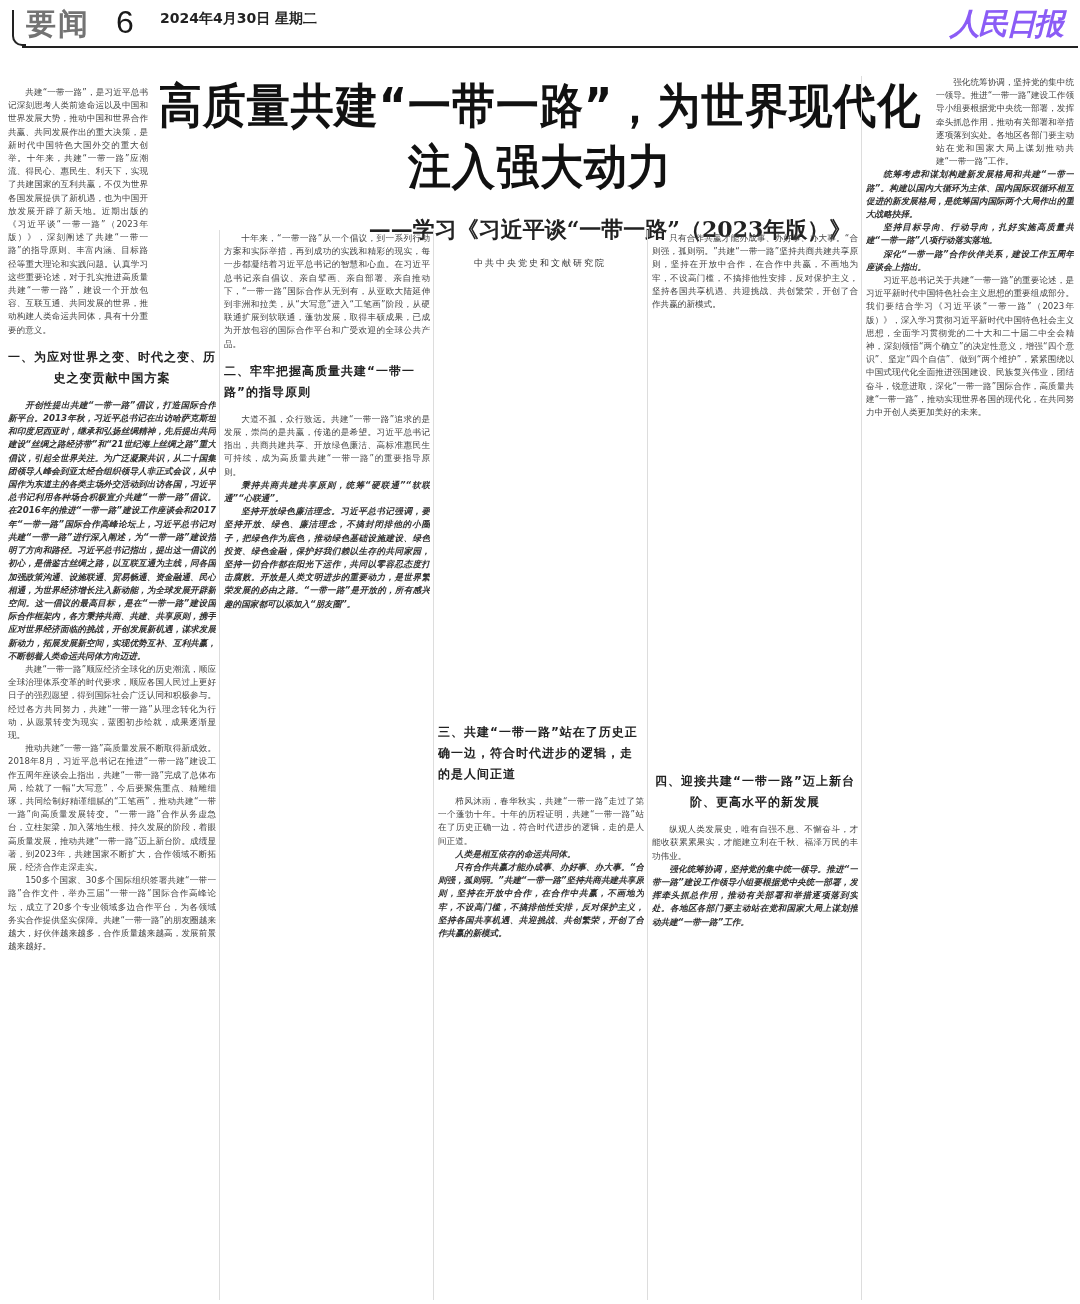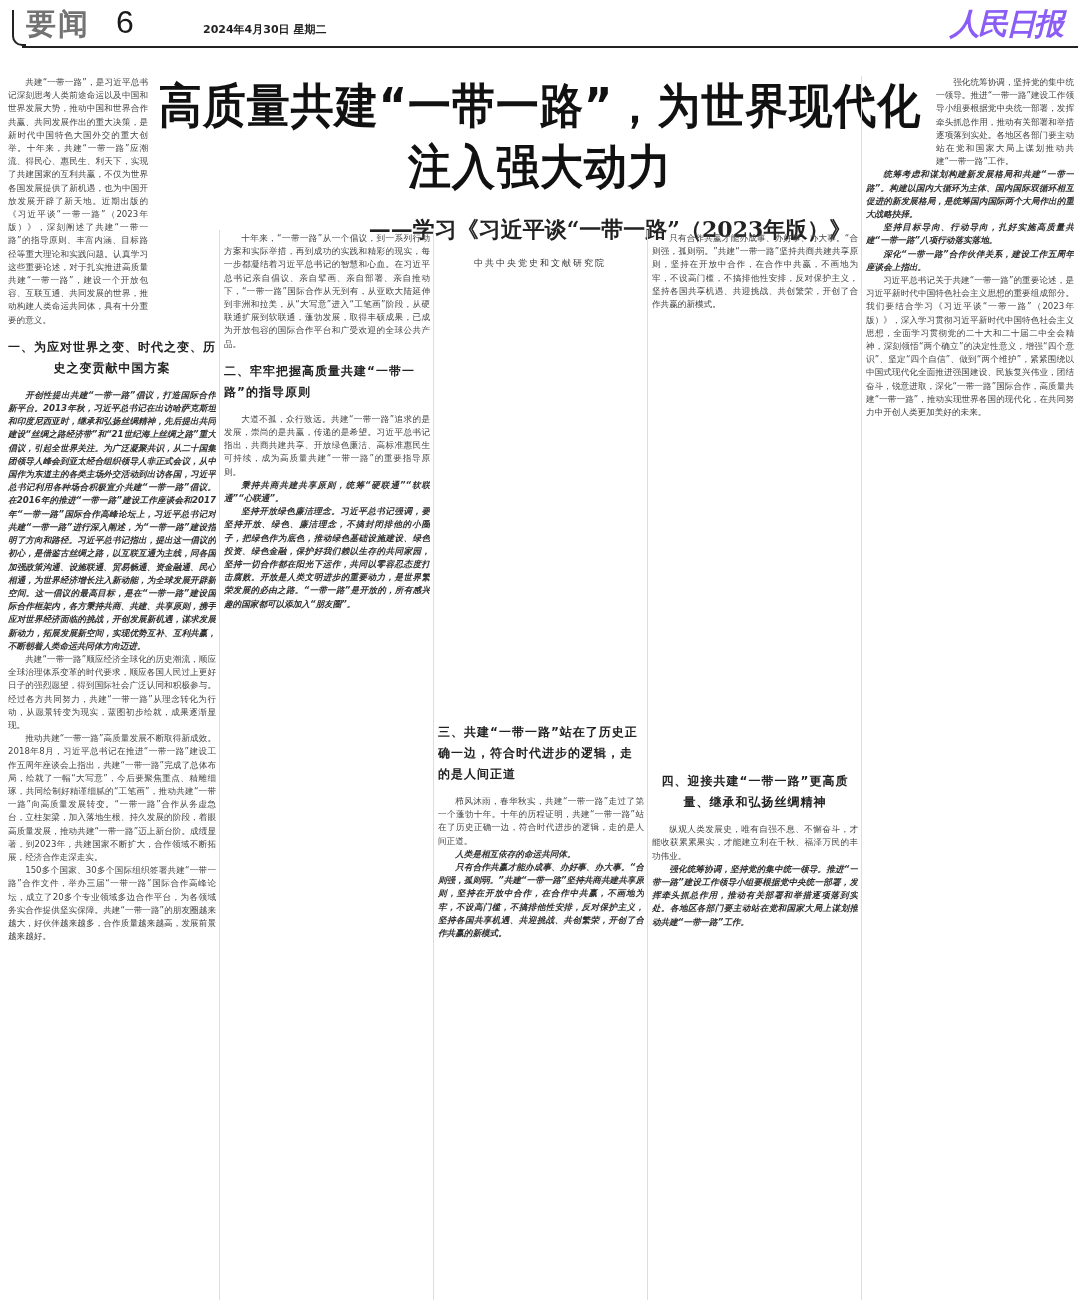--- a/index.html
+++ b/index.html
@@ -1,21 +1,21 @@
 <!DOCTYPE html>
 <html><head>
 <meta charset="utf-8">
 <style>
   html, body { margin:0; padding:0; background:#fff; }
   body { width:1080px; height:1304px; overflow:hidden; position:relative; font-family:"DejaVu Sans", sans-serif; color:#222; }
   .masthead { position:absolute; left:8px; top:2px; width:1066px; height:44px; }
   .mast-bracket { position:absolute; left:4px; top:8px; width:12px; height:34px; border-left:2px solid #222; border-bottom:2px solid #222; border-bottom-left-radius:10px; }
   .mast-section { position:absolute; left:18px; top:2px; font-size:30px; font-weight:bold; color:#737373; letter-spacing:2px; font-family:"DejaVu Sans", sans-serif; }
   .mast-page { position:absolute; left:108px; top:2px; font-size:32px; color:#1a1a1a; font-family:"Liberation Sans", sans-serif; }
-  .mast-date { position:absolute; left:152px; top:20px; font-size:11px; color:#222; font-weight:bold;margin-left:43px; }
+  .mast-date { position:absolute; left:152px; top:8px; font-size:14px; color:#222; font-weight:bold; }
   .mast-logo { position:absolute; right:12px; top:2px; font-size:30px; font-style:italic; font-weight:bold; font-family:"DejaVu Serif", serif; color:#8b5cf6; letter-spacing:-2px; }
   .mast-rule { position:absolute; left:14px; top:44px; width:1056px; height:2px; background:#222; }
 
   .title-box { position:absolute; left:150px; top:80px; width:780px; text-align:center; }
   .main-title { font-size:43px; font-weight:bold; color:#111; letter-spacing:1px; font-family:"DejaVu Sans", sans-serif; line-height:56px; transform:scaleY(1.1); }
   .sub-title { font-size:22px; color:#222; font-family:"DejaVu Serif", serif; margin-top:23px; font-weight:bold; padding-left:140px; }
   .byline { font-size:9px; color:#333; margin-top:12px; letter-spacing:2px; font-family:"DejaVu Serif", serif; }
 
   .col { position:absolute; font-size:8.6px; line-height:13.2px; color:#444; text-align:justify; font-family:"DejaVu Sans", sans-serif; overflow:hidden; }
   .col p { margin:0; text-indent:2em; }
@@ -36,21 +36,21 @@
   <div class="mast-rule"></div>
 </div>
 
 <div class="title-box">
   <div class="main-title">高质量共建“一带一路”，为世界现代化注入强大动力</div>
   <div class="sub-title">——学习《习近平谈“一带一路”（2023年版）》</div>
   <div class="byline">中共中央党史和文献研究院</div>
 </div>
 
 <div class="col" style="left:8px; top:76px; width:208px; height:1226px;">
-  <p style="padding-left:0; width:140px;">共建“一带一路”，是习近平总书记深刻思考人类前途命运以及中国和世界发展大势，推动中国和世界合作共赢、共同发展作出的重大决策，是新时代中国特色大国外交的重大创举。十年来，共建“一带一路”应潮流、得民心、惠民生、利天下，实现了共建国家的互利共赢，不仅为世界各国发展提供了新机遇，也为中国开放发展开辟了新天地。近期出版的《习近平谈“一带一路”（2023年版）》，深刻阐述了共建“一带一路”的指导原则、丰富内涵、目标路径等重大理论和实践问题。认真学习这些重要论述，对于扎实推进高质量共建“一带一路”，建设一个开放包容、互联互通、共同发展的世界，推动构建人类命运共同体，具有十分重要的意义。</p>
+  <p style="padding-left:0; width:140px;margin-top:10px;">共建“一带一路”，是习近平总书记深刻思考人类前途命运以及中国和世界发展大势，推动中国和世界合作共赢、共同发展作出的重大决策，是新时代中国特色大国外交的重大创举。十年来，共建“一带一路”应潮流、得民心、惠民生、利天下，实现了共建国家的互利共赢，不仅为世界各国发展提供了新机遇，也为中国开放发展开辟了新天地。近期出版的《习近平谈“一带一路”（2023年版）》，深刻阐述了共建“一带一路”的指导原则、丰富内涵、目标路径等重大理论和实践问题。认真学习这些重要论述，对于扎实推进高质量共建“一带一路”，建设一个开放包容、互联互通、共同发展的世界，推动构建人类命运共同体，具有十分重要的意义。</p>
   <div class="sec-head center">一、为应对世界之变、时代之变、历史之变贡献中国方案</div>
   <p class="lead">开创性提出共建“一带一路”倡议，打造国际合作新平台。2013年秋，习近平总书记在出访哈萨克斯坦和印度尼西亚时，继承和弘扬丝绸精神，先后提出共同建设“丝绸之路经济带”和“21世纪海上丝绸之路”重大倡议，引起全世界关注。为广泛凝聚共识，从二十国集团领导人峰会到亚太经合组织领导人非正式会议，从中国作为东道主的各类主场外交活动到出访各国，习近平总书记利用各种场合积极宣介共建“一带一路”倡议。在2016年的推进“一带一路”建设工作座谈会和2017年“一带一路”国际合作高峰论坛上，习近平总书记对共建“一带一路”进行深入阐述，为“一带一路”建设指明了方向和路径。习近平总书记指出，提出这一倡议的初心，是借鉴古丝绸之路，以互联互通为主线，同各国加强政策沟通、设施联通、贸易畅通、资金融通、民心相通，为世界经济增长注入新动能，为全球发展开辟新空间。这一倡议的最高目标，是在“一带一路”建设国际合作框架内，各方秉持共商、共建、共享原则，携手应对世界经济面临的挑战，开创发展新机遇，谋求发展新动力，拓展发展新空间，实现优势互补、互利共赢，不断朝着人类命运共同体方向迈进。</p>
   <p>共建“一带一路”顺应经济全球化的历史潮流，顺应全球治理体系变革的时代要求，顺应各国人民过上更好日子的强烈愿望，得到国际社会广泛认同和积极参与。经过各方共同努力，共建“一带一路”从理念转化为行动，从愿景转变为现实，蓝图初步绘就，成果逐渐显现。</p>
   <p>推动共建“一带一路”高质量发展不断取得新成效。2018年8月，习近平总书记在推进“一带一路”建设工作五周年座谈会上指出，共建“一带一路”完成了总体布局，绘就了一幅“大写意”，今后要聚焦重点、精雕细琢，共同绘制好精谨细腻的“工笔画”，推动共建“一带一路”向高质量发展转变。“一带一路”合作从务虚急台，立柱架梁，加入落地生根、持久发展的阶段，着眼高质量发展，推动共建“一带一路”迈上新台阶。成绩显著，到2023年，共建国家不断扩大，合作领域不断拓展，经济合作走深走实。</p>
   <p>150多个国家、30多个国际组织签署共建“一带一路”合作文件，举办三届“一带一路”国际合作高峰论坛，成立了20多个专业领域多边合作平台，为各领域务实合作提供坚实保障。共建“一带一路”的朋友圈越来越大，好伙伴越来越多，合作质量越来越高，发展前景越来越好。</p>
 </div>
 <div class="col-rule" style="left:219px; top:230px; height:1070px;"></div>
 
 <div class="col" style="left:224px; top:232px; width:206px; height:1070px;">
   <p>十年来，“一带一路”从一个倡议，到一系列行动方案和实际举措，再到成功的实践和精彩的现实，每一步都凝结着习近平总书记的智慧和心血。在习近平总书记亲自倡议、亲自擘画、亲自部署、亲自推动下，“一带一路”国际合作从无到有，从亚欧大陆延伸到非洲和拉美，从“大写意”进入“工笔画”阶段，从硬联通扩展到软联通，蓬勃发展，取得丰硕成果，已成为开放包容的国际合作平台和广受欢迎的全球公共产品。</p>
@@ -64,21 +64,21 @@
 <div class="col" style="left:438px; top:232px; width:206px; height:1070px;">
   <div class="sec-head" style="margin-top:490px;">三、共建“一带一路”站在了历史正确一边，符合时代进步的逻辑，走的是人间正道</div>
   <p>栉风沐雨，春华秋实，共建“一带一路”走过了第一个蓬勃十年。十年的历程证明，共建“一带一路”站在了历史正确一边，符合时代进步的逻辑，走的是人间正道。</p>
   <p class="lead">人类是相互依存的命运共同体。</p>
   <p class="lead">只有合作共赢才能办成事、办好事、办大事。“合则强，孤则弱。”共建“一带一路”坚持共商共建共享原则，坚持在开放中合作，在合作中共赢，不画地为牢，不设高门槛，不搞排他性安排，反对保护主义，坚持各国共享机遇、共迎挑战、共创繁荣，开创了合作共赢的新模式。</p>
 </div>
 <div class="col-rule" style="left:647px; top:230px; height:1070px;"></div>
 
 <div class="col" style="left:652px; top:232px; width:206px; height:1070px;">
   <p>只有合作共赢才能办成事、办好事、办大事。“合则强，孤则弱。”共建“一带一路”坚持共商共建共享原则，坚持在开放中合作，在合作中共赢，不画地为牢，不设高门槛，不搞排他性安排，反对保护主义，坚持各国共享机遇、共迎挑战、共创繁荣，开创了合作共赢的新模式。</p>
-  <div class="sec-head center" style="margin-top:460px;">四、迎接共建“一带一路”更高质量、继承和弘扬丝绸精神</div>
+  <div class="sec-head center" style="margin-top:460px;">四、迎接共建“一带一路”迈上新台阶、更高水平的新发展</div>
   <p>纵观人类发展史，唯有自强不息、不懈奋斗，才能收获累累果实，才能建立利在千秋、福泽万民的丰功伟业。</p>
   <p class="lead">强化统筹协调，坚持党的集中统一领导。推进“一带一路”建设工作领导小组要根据党中央统一部署，发挥牵头抓总作用，推动有关部署和举措逐项落到实处。各地区各部门要主动站在党和国家大局上谋划推动共建“一带一路”工作。</p>
 </div>
 <div class="col-rule" style="left:861px; top:76px; height:1224px;"></div>
 
 <div class="col" style="left:866px; top:76px; width:208px; height:1226px;">
   <p style="padding-left:70px;">强化统筹协调，坚持党的集中统一领导。推进“一带一路”建设工作领导小组要根据党中央统一部署，发挥牵头抓总作用，推动有关部署和举措逐项落到实处。各地区各部门要主动站在党和国家大局上谋划推动共建“一带一路”工作。</p>
   <p class="lead">统筹考虑和谋划构建新发展格局和共建“一带一路”。构建以国内大循环为主体、国内国际双循环相互促进的新发展格局，是统筹国内国际两个大局作出的重大战略抉择。</p>
   <p class="lead">坚持目标导向、行动导向，扎好实施高质量共建“一带一路”八项行动落实落地。</p>
   <p class="lead">深化“一带一路”合作伙伴关系，建设工作五周年座谈会上指出。</p>

